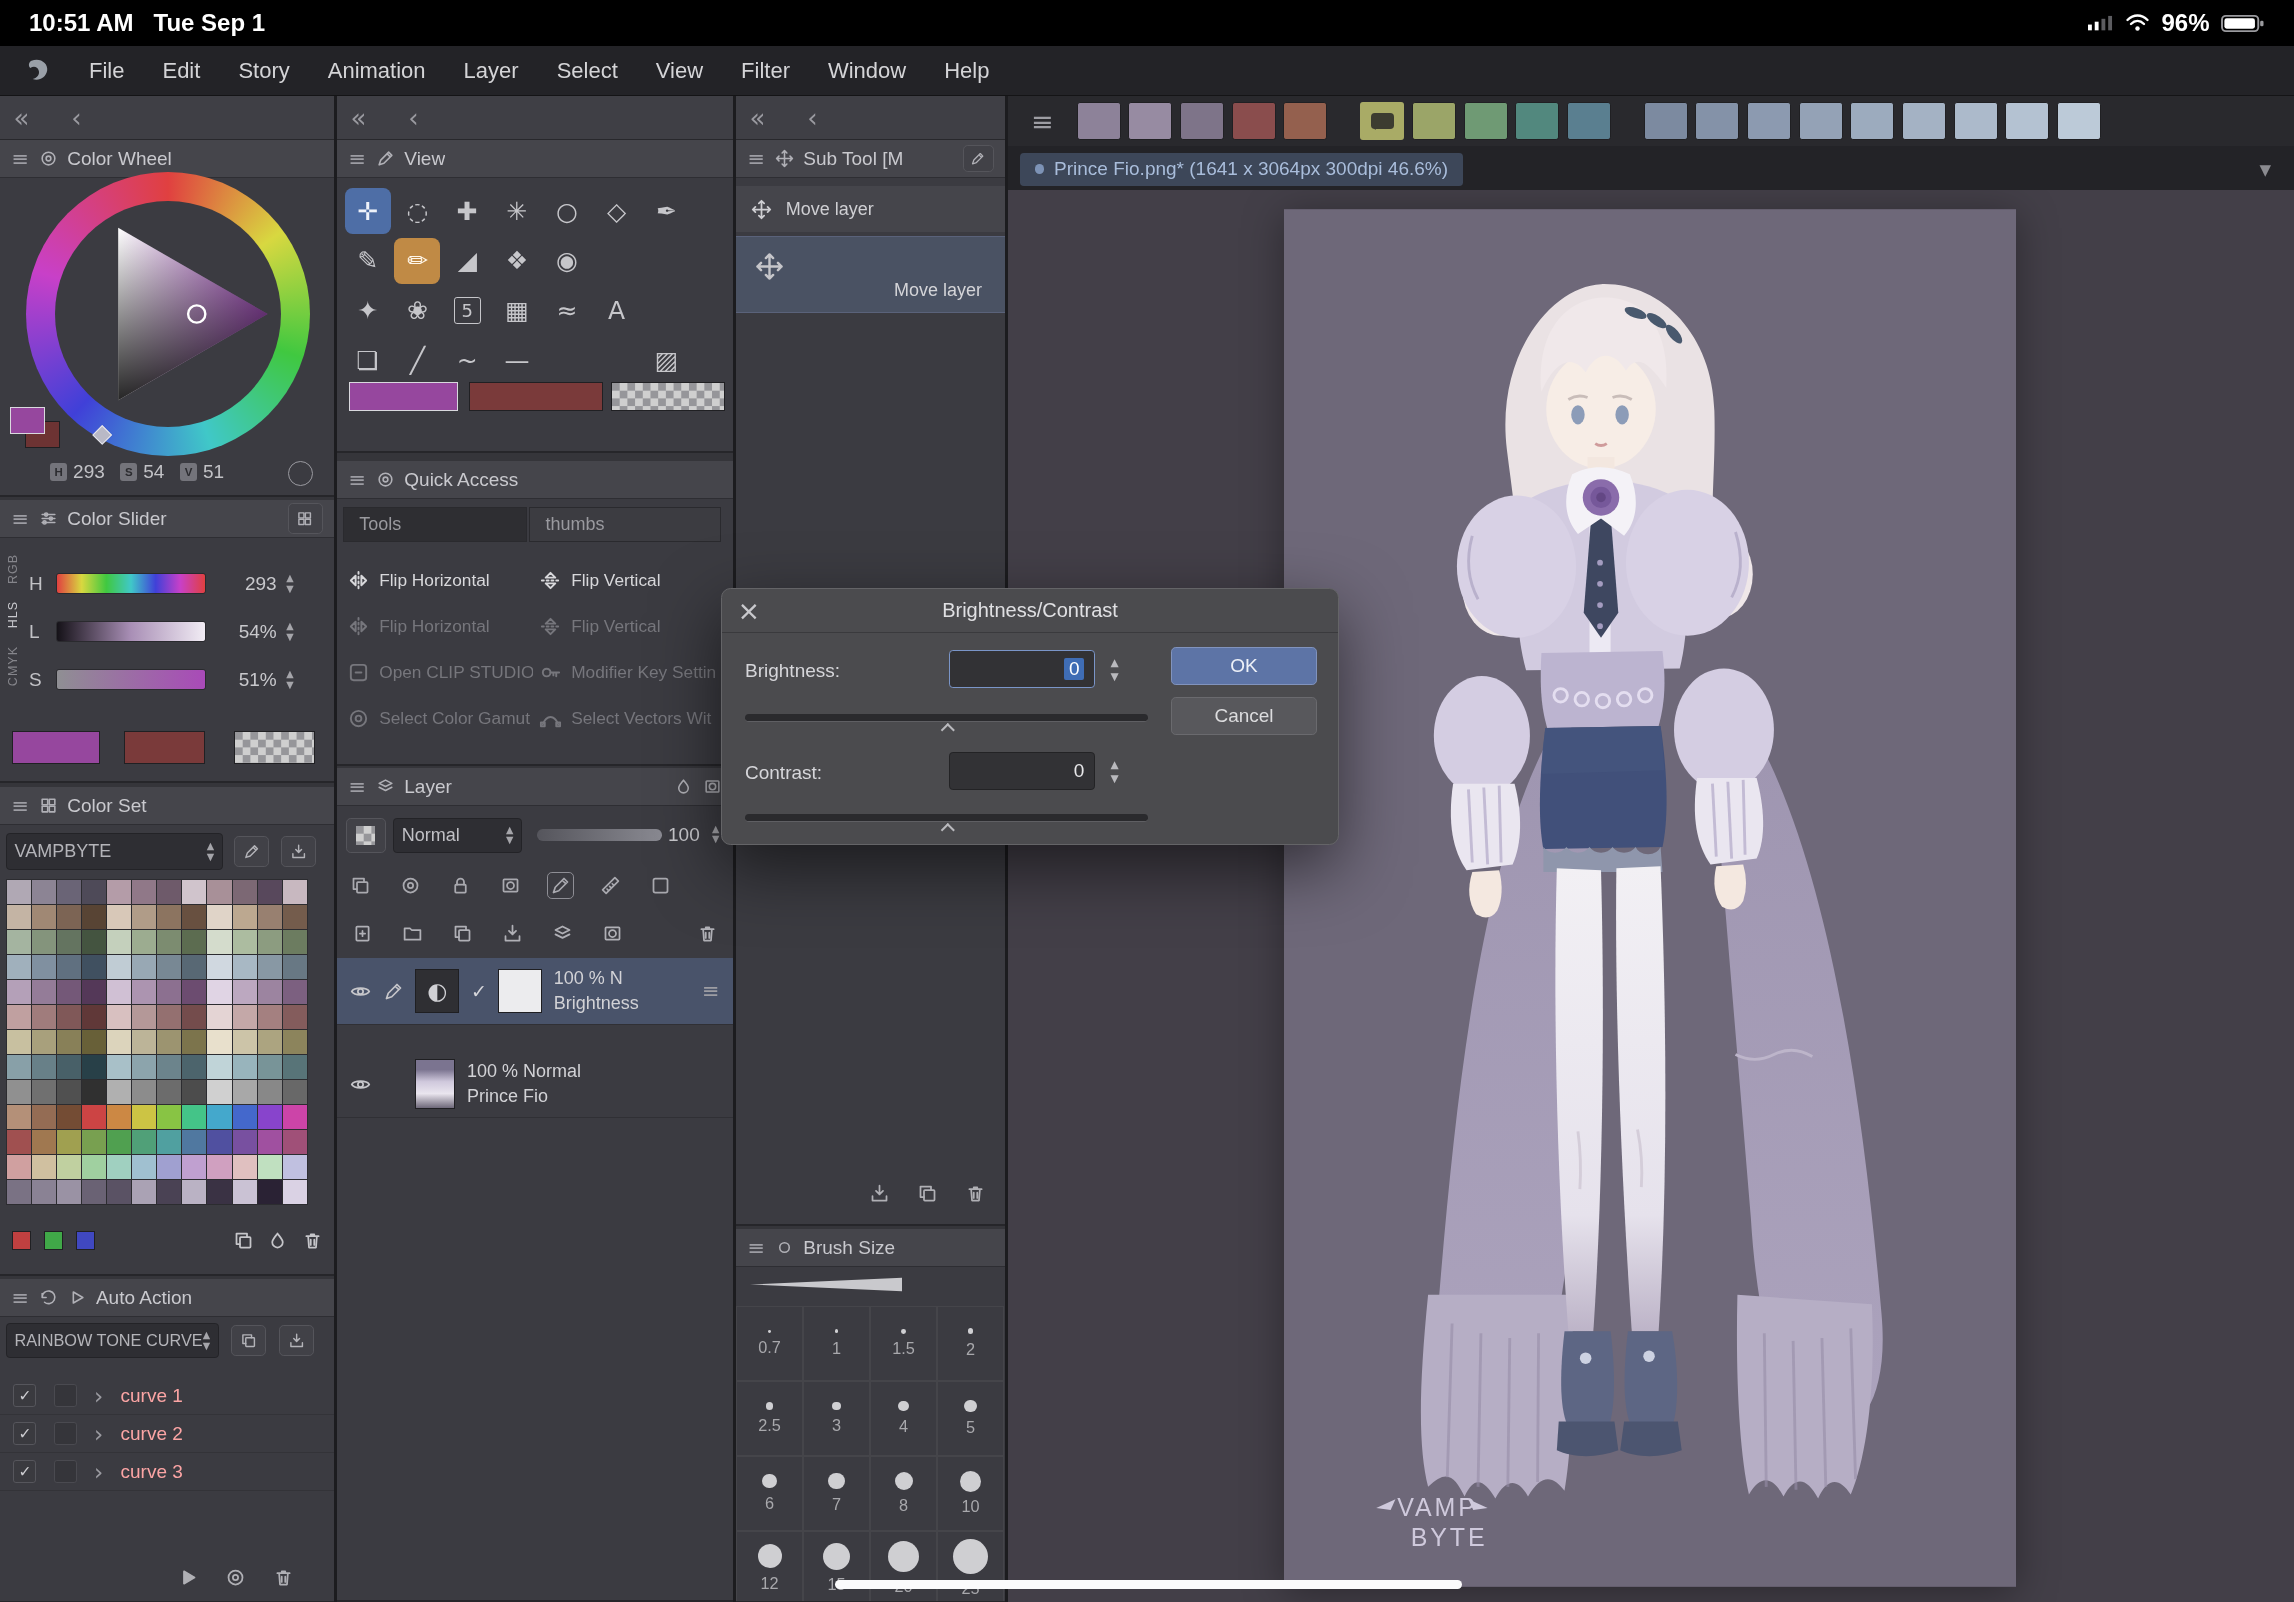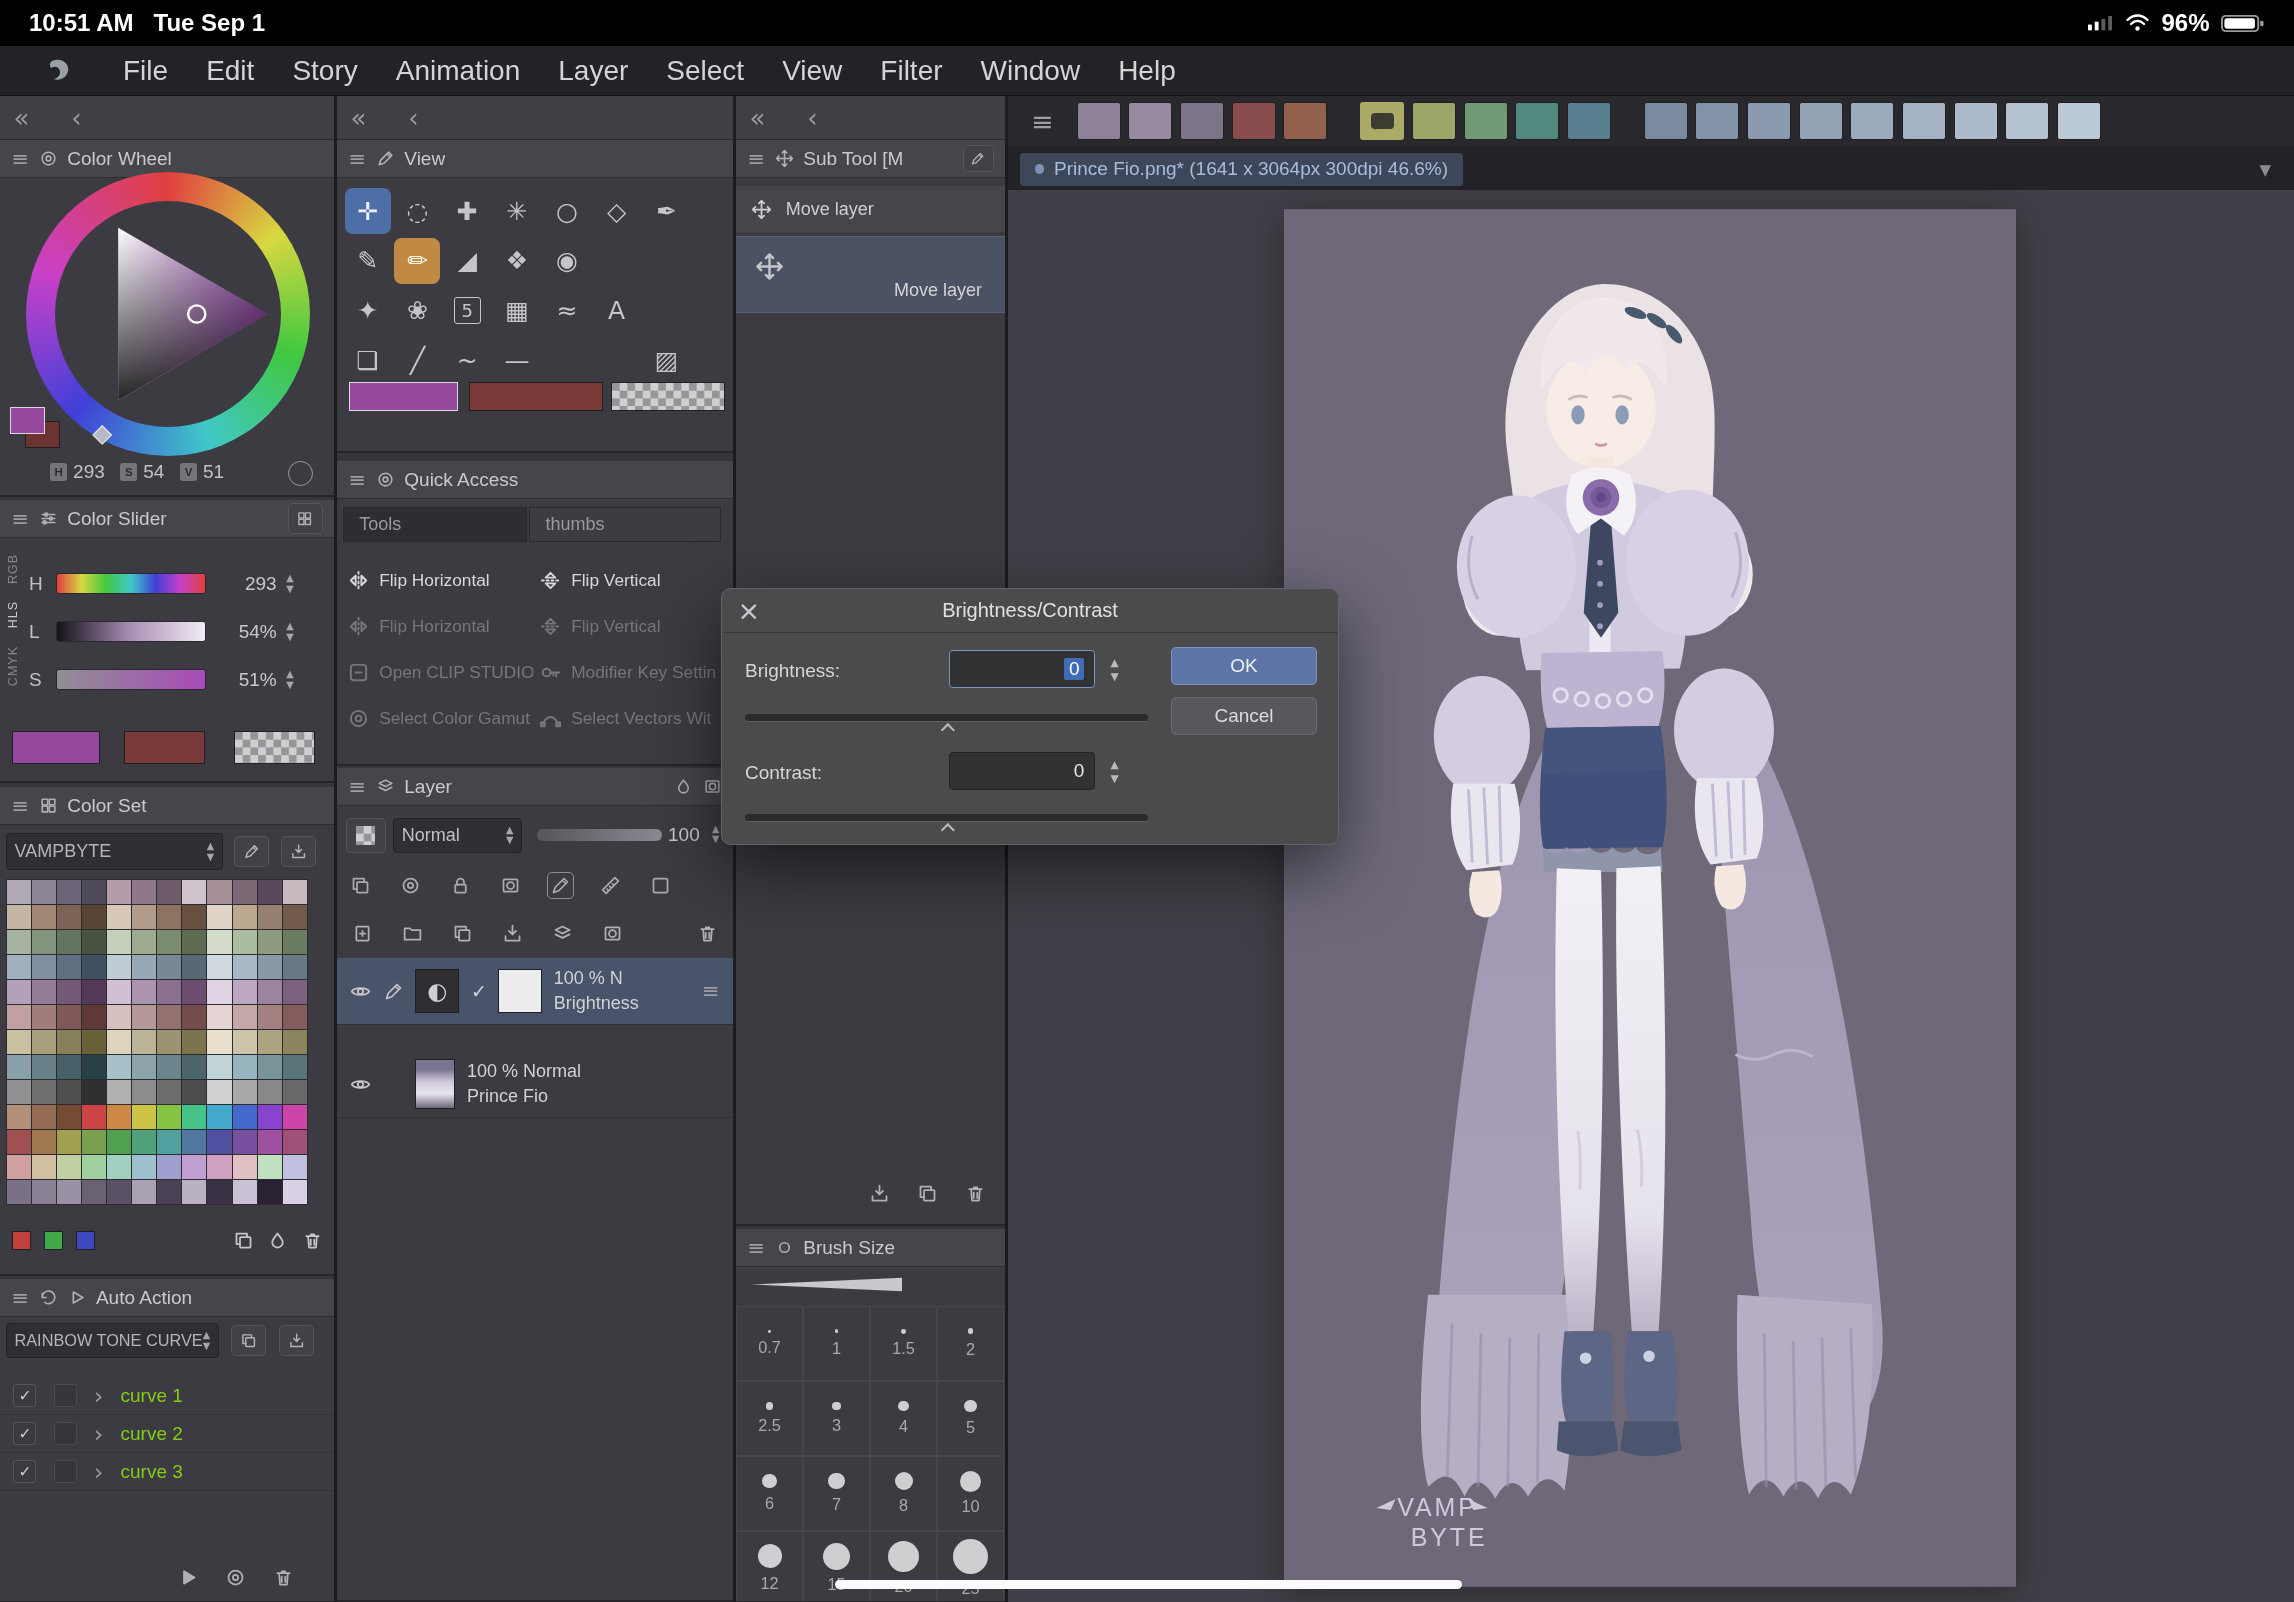--- a/index.html
+++ b/index.html
@@ -10,21 +10,21 @@
 .ic{width:21px;height:21px;stroke:currentColor;fill:none;stroke-width:2;stroke-linecap:round;stroke-linejoin:round;flex:none}
 .glyph{font-family:"DejaVu Sans",sans-serif}
 
 
 #status-bar{position:absolute;left:0;top:0;width:100%;height:46px;background:#000;color:#fff;
   display:flex;align-items:center;justify-content:space-between;padding:0 29px;font-size:24px;font-weight:bold}
 #status-right{display:flex;align-items:center;gap:11.5px;font-weight:bold}
 
 
 #menu-bar{position:absolute;left:0;top:46px;width:100%;height:50px;background:#232327;border-bottom:1.9px solid #141416;
-  display:flex;align-items:center;gap:50px;padding:0 44px;font-size:28px;color:#d4d4d7}
+  display:flex;align-items:center;gap:37px;padding:0 23px;font-size:22px;color:#d4d4d7}
 .menu-item{cursor:default}
 
 
 .col{position:absolute;top:96px;bottom:0;background:#35353a}
 #col1{left:0;width:334px}
 #col2{left:337px;width:396px}
 #col3{left:736px;width:269px}
 .colhead{position:absolute;left:0;top:0;right:0;height:44px;background:#3f3f45;border-bottom:1.9px solid #28282c;
   color:#9a9aa0;font-size:26px;display:flex;align-items:center;gap:42px;padding:0 13.4px}
 .panel{position:absolute;left:0;right:0;background:#3b3b41;border-bottom:2.9px solid #26262a;overflow:hidden}
@@ -72,21 +72,21 @@
 #cs-grid{position:absolute;left:5.8px;top:92px;width:302px;display:grid;grid-template-columns:repeat(12,1fr);gap:1px;background:#2c2c30;border:1px solid #2c2c30}
 .cs-cell{height:24px}
 #cs-bottom{position:absolute;left:0;top:432px;right:0;height:42px;display:flex;align-items:center;gap:13.4px;padding:0 11.5px}
 .tiny-sq{width:19px;height:19px;border:1px solid #202023}
 
 
 .aa-row{position:absolute;left:0;right:0;height:38px;display:flex;align-items:center;gap:17.3px;padding:0 13.4px;border-bottom:1px solid #333338}
 .aa-check{width:23px;height:23px;background:#3a3a3f;border:1px solid #56565c;border-radius:2.9px;display:flex;align-items:center;justify-content:center;color:#cdcdd1;font-size:15.4px}
 .aa-box{width:23px;height:23px;background:#35353a;border:1px solid #4a4a50;border-radius:2.9px}
 .aa-chev{color:#9a9aa0;font-size:23px}
-.aa-label{font-size:19px;color:#84cc16}
+.aa-label{font-size:19px;color:#fca5a5}
 #aa-bottom{position:absolute;left:0;top:288px;right:0;display:flex;gap:27px;padding:0 183px 0 177px;color:#b0b0b5}
 
 
 #tool-grid{position:absolute;left:7.7px;top:48px;display:grid;grid-template-columns:repeat(7,46px);grid-template-rows:repeat(4,46px);gap:3.8px}
 .tool-cell{display:flex;align-items:center;justify-content:center;font-size:25px;color:#c6c6ca;border-radius:7.7px;font-family:"DejaVu Sans",sans-serif}
 .tool-cell.t-sel{background:#4e6ea6;color:#eef2fa}
 .tool-cell.t-orange{background:#c08a45;color:#fff7ea}
 .tool-cell.t-box .g{font-size:18px;border:1.9px solid #c6c6ca;border-radius:2.9px;padding:0 6.7px;line-height:25px}
 #tool-colors{position:absolute;left:0;top:238px;right:0;height:38px}
 

